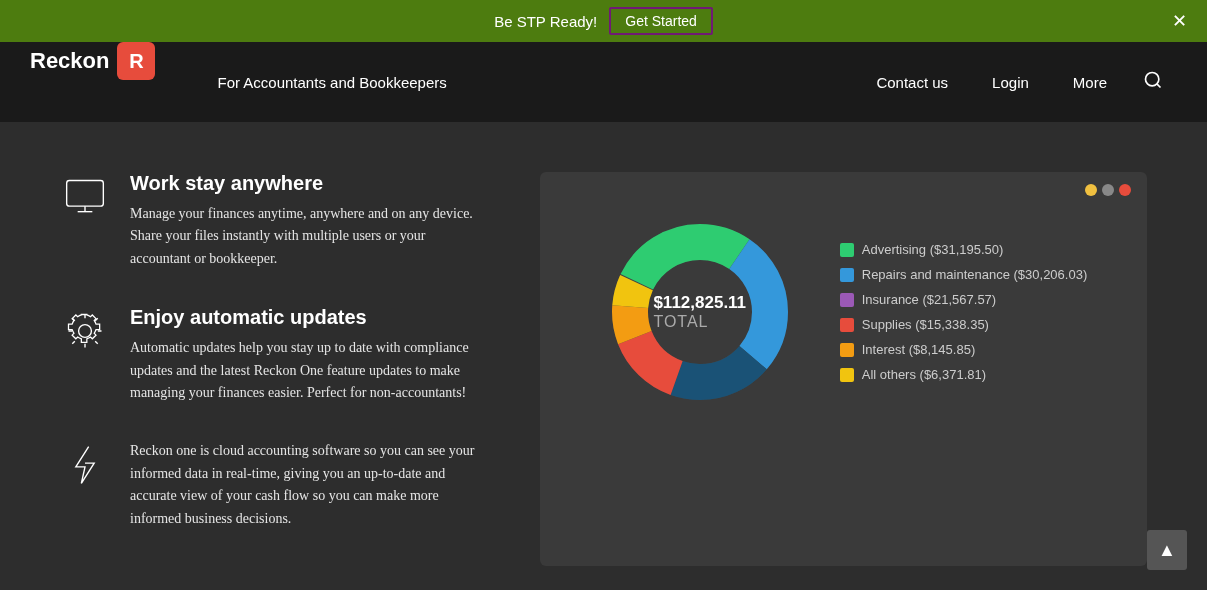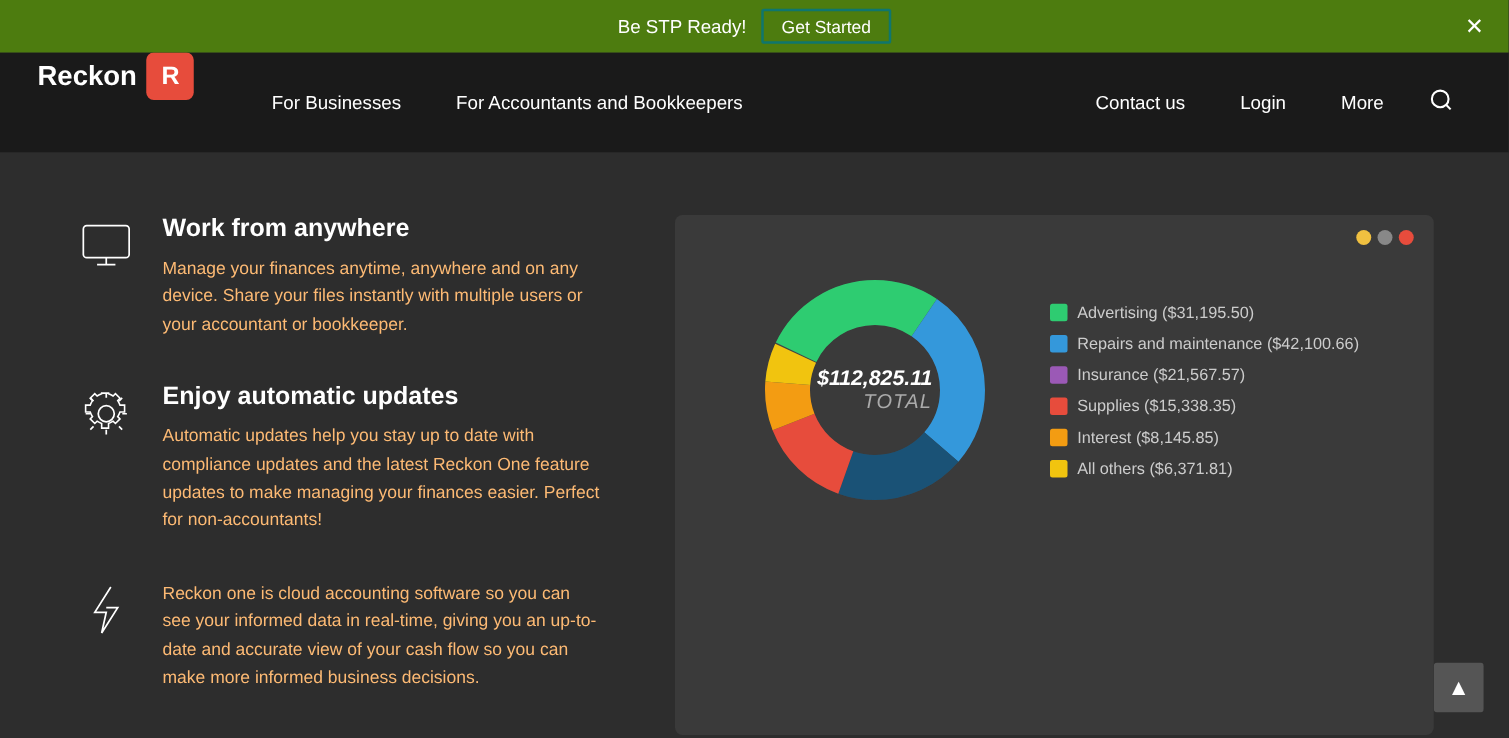--- a/index.html
+++ b/index.html
@@ -14,21 +14,21 @@
       padding: 8px 20px;
       position: relative;
       height: 42px;
     }
     .top-banner-text {
       color: #fff;
       font-size: 15px;
       margin-right: 12px;
     }
     .top-banner-btn {
-      border: 2px solid #0f766e;
+      border: 2px solid #701a75;
       background: transparent;
       color: #fff;
       padding: 4px 14px;
       font-size: 14px;
       cursor: pointer;
       border-radius: 2px;
     }
     .top-banner-close {
       position: absolute;
       right: 20px;
@@ -136,22 +136,23 @@
       stroke-width: 1.5;
     }
     .feature-text h3 {
       font-size: 20px;
       font-weight: bold;
       color: #fff;
       margin-bottom: 8px;
     }
     .feature-text p {
       font-size: 14px;
-      color: #fdba74;
+      color: #e5e5e5;
       line-height: 1.6;
+      font-family: Liberation Serif, serif;
     }
 
     
     .chart-panel {
       flex: 1;
       background: #3a3a3a;
       border-radius: 6px;
       padding: 20px;
       position: relative;
       min-height: 260px;
@@ -185,22 +186,21 @@
       position: relative;
       width: 200px;
       height: 200px;
       flex-shrink: 0;
     }
     .donut-center-text {
       position: absolute;
       top: 50%;
       left: 50%;
       transform: translate(-50%, -50%);
-      text-align: right;
-      font-style: italic;
+      text-align: left;
     }
     .donut-amount {
       font-size: 17px;
       font-weight: bold;
       color: #fff;
     }
     .donut-label {
       font-size: 16px;
       color: #aaa;
       letter-spacing: 1px;
@@ -251,23 +251,20 @@
   <button class="top-banner-btn">Get Started</button>
   <button class="top-banner-close">✕</button>
 </div>
 
 <nav class="navbar">
   <div class="logo">
     <span class="logo-text">Reckon</span>
     <div class="logo-icon">R</div>
   </div>
   <div class="nav-links">
-    <div class="nav-item">
-      <span>For Businesses</span>
-    </div>
     <div class="nav-item">
       <span>For Accountants and Bookkeepers</span>
     </div>
   </div>
   <div class="nav-right">
     <div class="nav-item">
       <span>Contact us</span>
     </div>
     <div class="nav-item">
       <span>Login</span>
@@ -290,21 +287,21 @@
 
     <div class="feature-item">
       <div class="feature-icon">
         <svg viewBox="0 0 48 48" stroke="#fff" fill="none" stroke-width="1.8">
           <rect x="4" y="6" width="40" height="28" rx="3"></rect>
           <line x1="16" y1="40" x2="32" y2="40"></line>
           <line x1="24" y1="34" x2="24" y2="40"></line>
         </svg>
       </div>
       <div class="feature-text">
-        <h3>Work from anywhere</h3>
+        <h3>Work stay anywhere</h3>
         <p>Manage your finances anytime, anywhere and on any device. Share your files instantly with multiple users or your accountant or bookkeeper.</p>
       </div>
     </div>
 
     <div class="feature-item">
       <div class="feature-icon">
         <svg viewBox="0 0 48 48" stroke="#fff" fill="none" stroke-width="1.8">
           <circle cx="24" cy="24" r="7"></circle>
           <path d="M24 6v4M24 38v4M6 24h4M38 24h4M10.1 10.1l2.8 2.8M35.1 35.1l2.8 2.8M10.1 37.9l2.8-2.8M35.1 12.9l2.8-2.8"></path>
           <path d="M20 6.5a18 18 0 0 0-4 2l-2-2-4 4 2 2a18 18 0 0 0-2 4H6v6h4a18 18 0 0 0 2 4l-2 2 4 4 2-2a18 18 0 0 0 4 2v4h6v-4a18 18 0 0 0 4-2l2 2 4-4-2-2a18 18 0 0 0 2-4h4v-6h-4a18 18 0 0 0-2-4l2-2-4-4-2 2a18 18 0 0 0-4-2V6h-6z" stroke-width="1.4"></path>
@@ -360,21 +357,21 @@
       </div>
 
       <div class="chart-legend">
 
       <div class="legend-item">
             <div class="legend-color" style="background: rgb(46, 204, 113);"></div>
             <span>Advertising ($31,195.50)</span>
           </div>
           <div class="legend-item">
             <div class="legend-color" style="background: rgb(52, 152, 219);"></div>
-            <span>Repairs and maintenance ($42,100.66)</span>
+            <span>Repairs and maintenance ($30,206.03)</span>
           </div>
           <div class="legend-item">
             <div class="legend-color" style="background: rgb(155, 89, 182);"></div>
             <span>Insurance ($21,567.57)</span>
           </div>
           <div class="legend-item">
             <div class="legend-color" style="background: rgb(231, 76, 60);"></div>
             <span>Supplies ($15,338.35)</span>
           </div>
           <div class="legend-item">

